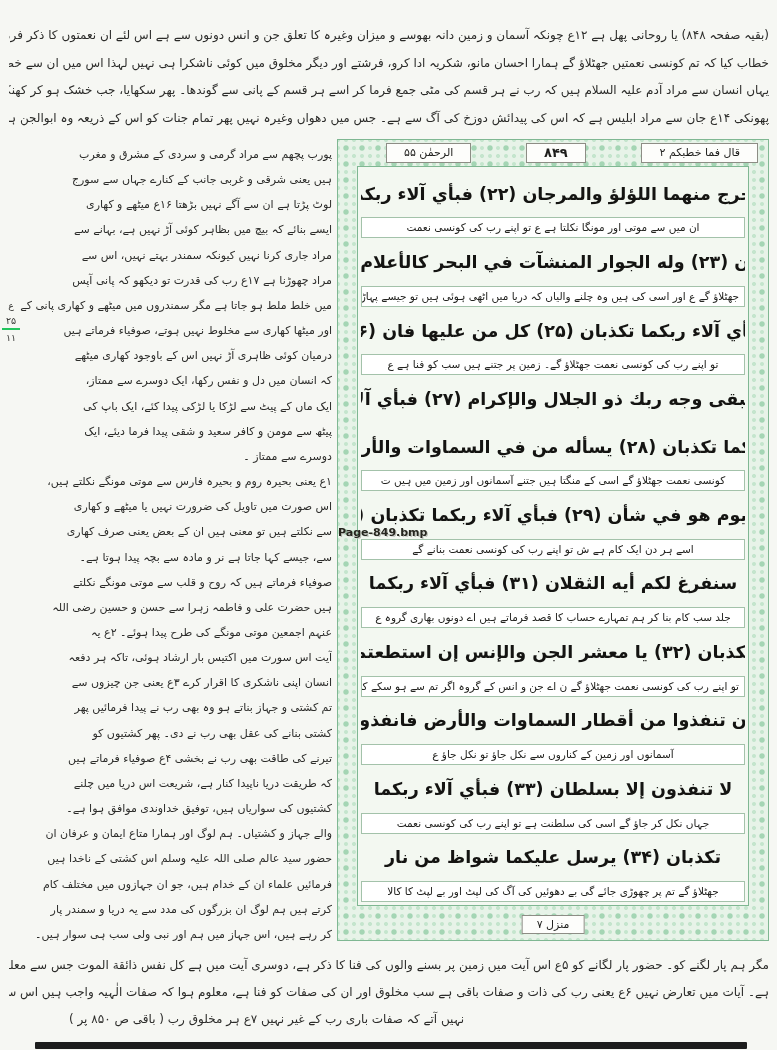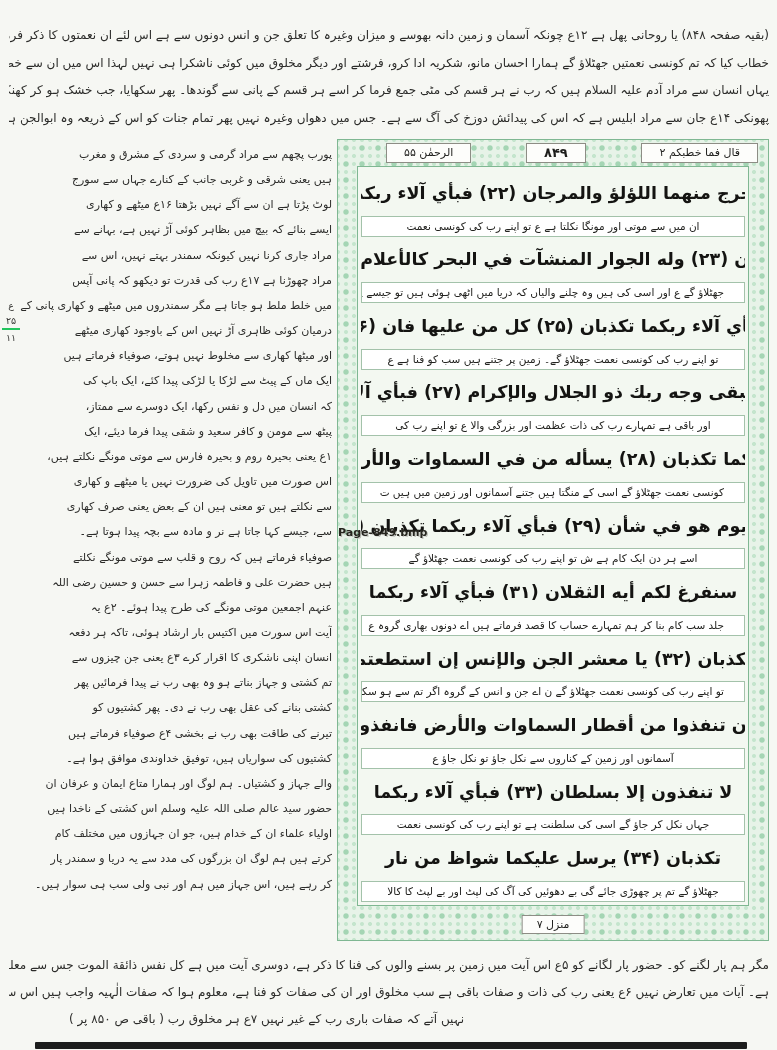--- a/index.html
+++ b/index.html
@@ -60,21 +60,21 @@
     white-space:nowrap; overflow:hidden;
     letter-spacing:0.5px;
   }
   .qrow.urdu {
     flex:0 0 21px;
     background:#ffffff;
     border:1px solid #a3c2aa;
     direction:rtl;
     font-size:10.5px; line-height:19px; color:#22221f;
     text-align:center; white-space:nowrap; overflow:hidden;
-    padding:0 20px;
+    padding:0 5px;
   }
   
   .frame-header { position:absolute; left:0; right:0; top:3px; height:21px; }
   .hbox {
     position:absolute; top:0; height:20px;
     background:#fdfdfb; border:1px solid #8d8d85;
     font-size:11px; line-height:18px; text-align:center;
     color:#1e1e1c; direction:rtl; white-space:nowrap; overflow:hidden;
     padding:0 17px;
   }
@@ -118,66 +118,67 @@
   </div>
 
 <div class="para left-col rtl">
     <div class="tline">پورب پچھم سے مراد گرمی و سردی کے مشرق و مغرب</div>
     <div class="tline">ہیں یعنی شرقی و غربی جانب کے کنارے جہاں سے سورج</div>
     <div class="tline">لوٹ پڑتا ہے ان سے آگے نہیں بڑھتا ۱۶ع میٹھے و کھاری</div>
     <div class="tline">ایسے بنائے کہ بیچ میں بظاہر کوئی آڑ نہیں ہے، بہانے سے</div>
     <div class="tline">مراد جاری کرنا نہیں کیونکہ سمندر بہتے نہیں، اس سے</div>
     <div class="tline">مراد چھوڑنا ہے ۱۷ع رب کی قدرت تو دیکھو کہ پانی آپس</div>
     <div class="tline">میں خلط ملط ہو جاتا ہے مگر سمندروں میں میٹھے و کھاری پانی کے</div>
+    <div class="tline">اور میٹھا کھاری سے مخلوط نہیں ہوتے، صوفیاء فرماتے ہیں</div>
     <div class="tline">درمیان کوئی ظاہری آڑ نہیں اس کے باوجود کھاری میٹھے</div>
-    <div class="tline">اور میٹھا کھاری سے مخلوط نہیں ہوتے، صوفیاء فرماتے ہیں</div>
+    <div class="tline">کہ انسان میں دل و نفس رکھا، ایک دوسرے سے ممتاز،</div>
     <div class="tline">ایک ماں کے پیٹ سے لڑکا یا لڑکی پیدا کئے، ایک باپ کی</div>
-    <div class="tline">کہ انسان میں دل و نفس رکھا، ایک دوسرے سے ممتاز،</div>
     <div class="tline">پیٹھ سے مومن و کافر سعید و شقی پیدا فرما دیئے، ایک</div>
+    <div class="tline">دوسرے سے ممتاز ۔</div>
     <div class="tline">۱ع یعنی بحیرہ روم و بحیرہ فارس سے موتی مونگے نکلتے ہیں،</div>
     <div class="tline">اس صورت میں تاویل کی ضرورت نہیں یا میٹھے و کھاری</div>
     <div class="tline">سے نکلتے ہیں تو معنی ہیں ان کے بعض یعنی صرف کھاری</div>
     <div class="tline">سے، جیسے کہا جاتا ہے نر و مادہ سے بچہ پیدا ہوتا ہے۔</div>
     <div class="tline">صوفیاء فرماتے ہیں کہ روح و قلب سے موتی مونگے نکلتے</div>
     <div class="tline">ہیں حضرت علی و فاطمہ زہرا سے حسن و حسین رضی اللہ</div>
     <div class="tline">عنہم اجمعین موتی مونگے کی طرح پیدا ہوئے۔ ۲ع یہ</div>
     <div class="tline">آیت اس سورت میں اکتیس بار ارشاد ہوئی، تاکہ ہر دفعہ</div>
     <div class="tline">انسان اپنی ناشکری کا اقرار کرے ۳ع یعنی جن چیزوں سے</div>
     <div class="tline">تم کشتی و جہاز بناتے ہو وہ بھی رب نے پیدا فرمائیں پھر</div>
     <div class="tline">کشتی بنانے کی عقل بھی رب نے دی۔ پھر کشتیوں کو</div>
     <div class="tline">تیرنے کی طاقت بھی رب نے بخشی ۴ع صوفیاء فرماتے ہیں</div>
+    <div class="tline">کہ طریقت دریا ناپیدا کنار ہے، شریعت اس دریا میں چلنے</div>
     <div class="tline">کشتیوں کی سواریاں ہیں، توفیق خداوندی موافق ہوا ہے۔</div>
     <div class="tline">والے جہاز و کشتیاں۔ ہم لوگ اور ہمارا متاع ایمان و عرفان ان</div>
     <div class="tline">حضور سید عالم صلی اللہ علیہ وسلم اس کشتی کے ناخدا ہیں</div>
-    <div class="tline">اولیاء علماء ان کے خدام ہیں، جو ان جہازوں میں مختلف کام</div>
+    <div class="tline">فرمائیں علماء ان کے خدام ہیں، جو ان جہازوں میں مختلف کام</div>
     <div class="tline">کرتے ہیں ہم لوگ ان بزرگوں کی مدد سے یہ دریا و سمندر پار</div>
     <div class="tline">کر رہے ہیں، اس جہاز میں ہم اور نبی ولی سب ہی سوار ہیں۔</div>
   </div>
 
 <div class="frame">
 
   <div class="frame-header">
     <div class="hbox hbox-rub">قال فما خطبكم ۲</div>
     <div class="hbox hbox-page">۸۴۹</div>
     <div class="hbox hbox-surah">الرحمٰن ۵۵</div>
   </div>
 
   <div class="frame-inner">
       <div class="qrow arabic">يخرج منهما اللؤلؤ والمرجان (۲۲) فبأي آلاء ربكما</div>
       <div class="qrow urdu">ان میں سے موتی اور مونگا نکلتا ہے ع تو اپنے رب کی کونسی نعمت</div>
       <div class="qrow arabic">تكذبان (۲۳) وله الجوار المنشآت في البحر كالأعلام (۲۴)</div>
       <div class="qrow urdu">جھٹلاؤ گے ع اور اسی کی ہیں وہ چلنے والیاں کہ دریا میں اٹھی ہوئی ہیں تو جیسے پہاڑ ع</div>
       <div class="qrow arabic">فبأي آلاء ربكما تكذبان (۲۵) كل من عليها فان (۲۶)</div>
       <div class="qrow urdu">تو اپنے رب کی کونسی نعمت جھٹلاؤ گے۔ زمین پر جتنے ہیں سب کو فنا ہے ع</div>
       <div class="qrow arabic">ويبقى وجه ربك ذو الجلال والإكرام (۲۷) فبأي آلاء</div>
-      <div class="qrow urdu">اور باقی ہے تمہارے رب کی ذات عظمت اور بزرگی والا ع تو اپنے رب کی</div>
       <div class="qrow arabic">ربكما تكذبان (۲۸) يسأله من في السماوات والأرض</div>
       <div class="qrow urdu">کونسی نعمت جھٹلاؤ گے اسی کے منگتا ہیں جتنے آسمانوں اور زمین میں ہیں ت</div>
       <div class="qrow arabic">كل يوم هو في شأن (۲۹) فبأي آلاء ربكما تكذبان (۳۰)</div>
-      <div class="qrow urdu">اسے ہر دن ایک کام ہے ش تو اپنے رب کی کونسی نعمت جھٹلاؤ گے</div>
+      <div class="qrow urdu">اسے ہر دن ایک کام ہے ش تو اپنے رب کی کونسی نعمت بنانے گے</div>
       <div class="qrow arabic">سنفرغ لكم أيه الثقلان (۳۱) فبأي آلاء ربكما</div>
       <div class="qrow urdu">جلد سب کام بنا کر ہم تمہارے حساب کا قصد فرماتے ہیں اے دونوں بھاری گروہ ع</div>
       <div class="qrow arabic">تكذبان (۳۲) يا معشر الجن والإنس إن استطعتم</div>
       <div class="qrow urdu">تو اپنے رب کی کونسی نعمت جھٹلاؤ گے ن اے جن و انس کے گروہ اگر تم سے ہو سکے کہ</div>
       <div class="qrow arabic">أن تنفذوا من أقطار السماوات والأرض فانفذوا</div>
       <div class="qrow urdu">آسمانوں اور زمین کے کناروں سے نکل جاؤ تو نکل جاؤ ع</div>
       <div class="qrow arabic">لا تنفذون إلا بسلطان (۳۳) فبأي آلاء ربكما</div>
       <div class="qrow urdu">جہاں نکل کر جاؤ گے اسی کی سلطنت ہے تو اپنے رب کی کونسی نعمت</div>
       <div class="qrow arabic">تكذبان (۳۴) يرسل عليكما شواظ من نار</div>
       <div class="qrow urdu">جھٹلاؤ گے تم پر چھوڑی جائے گی بے دھوئیں کی آگ کی لپٹ اور بے لپٹ کا کالا</div>

